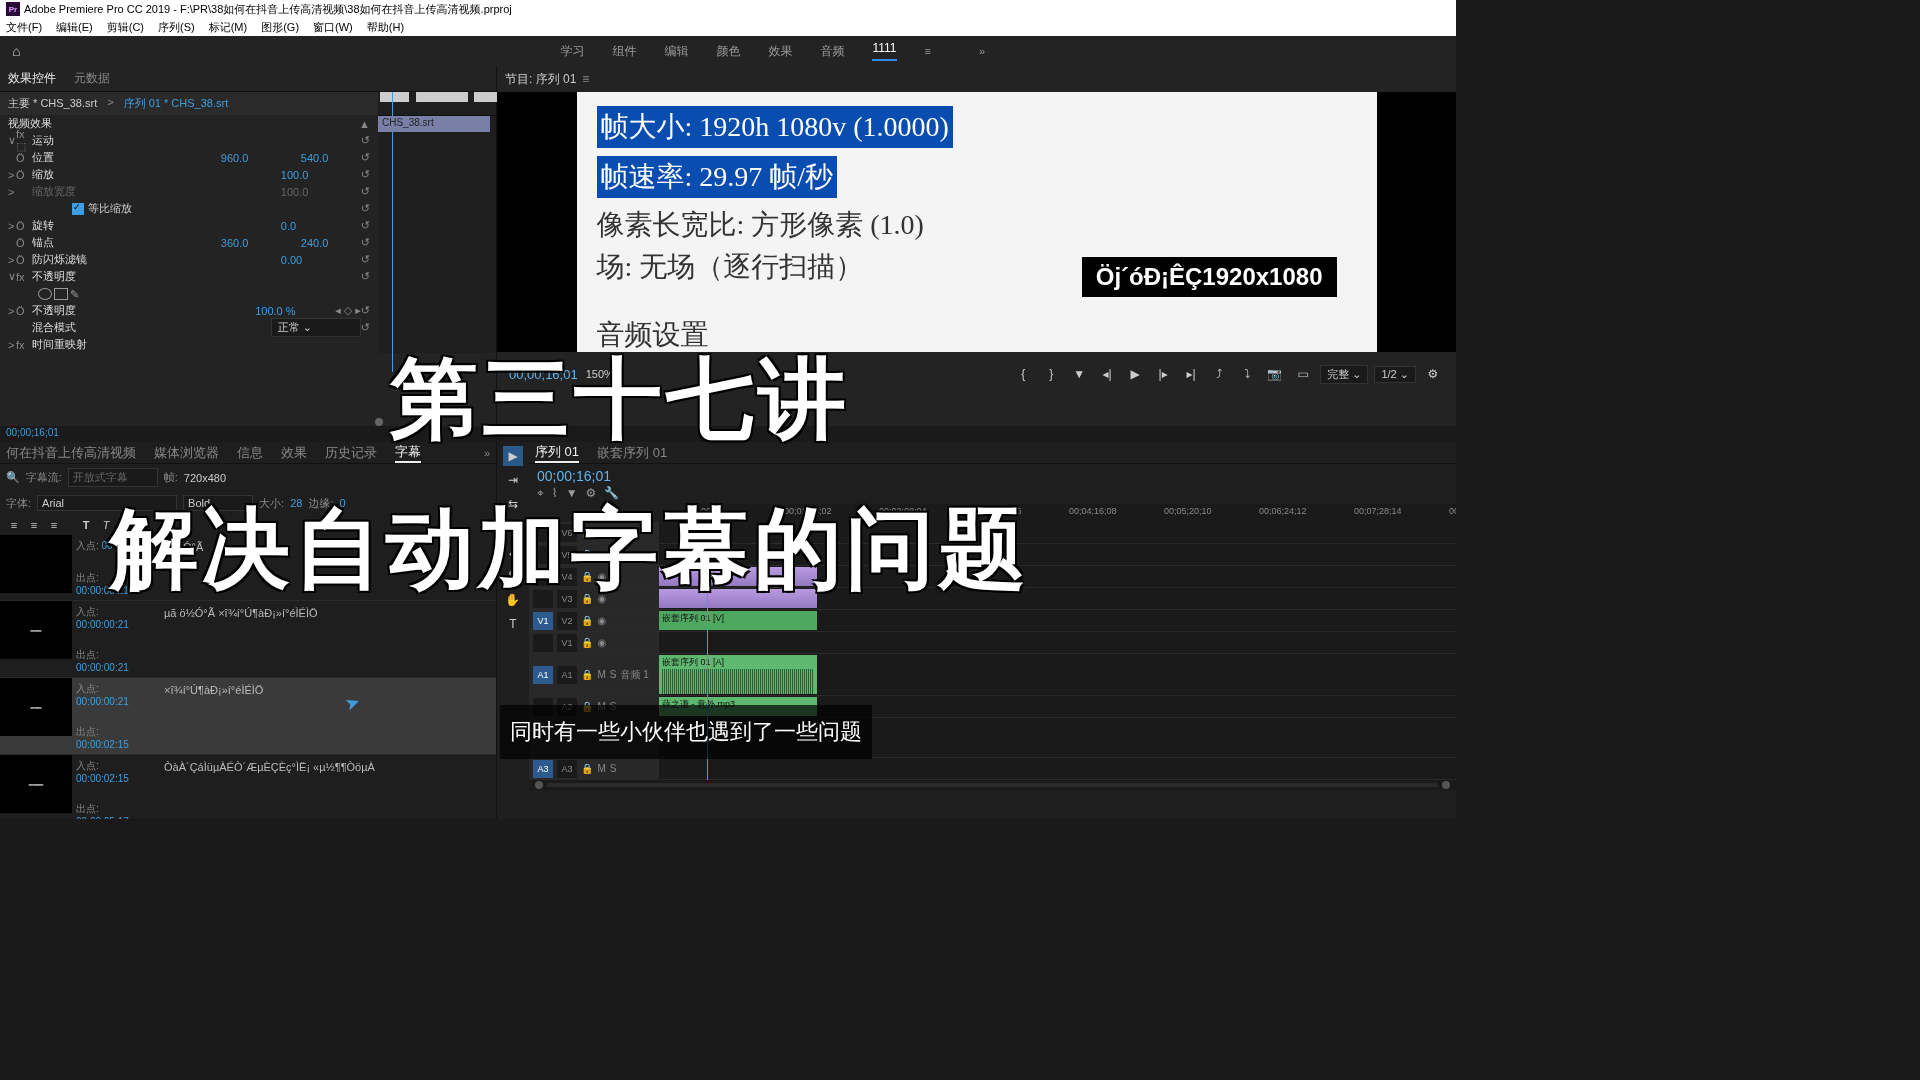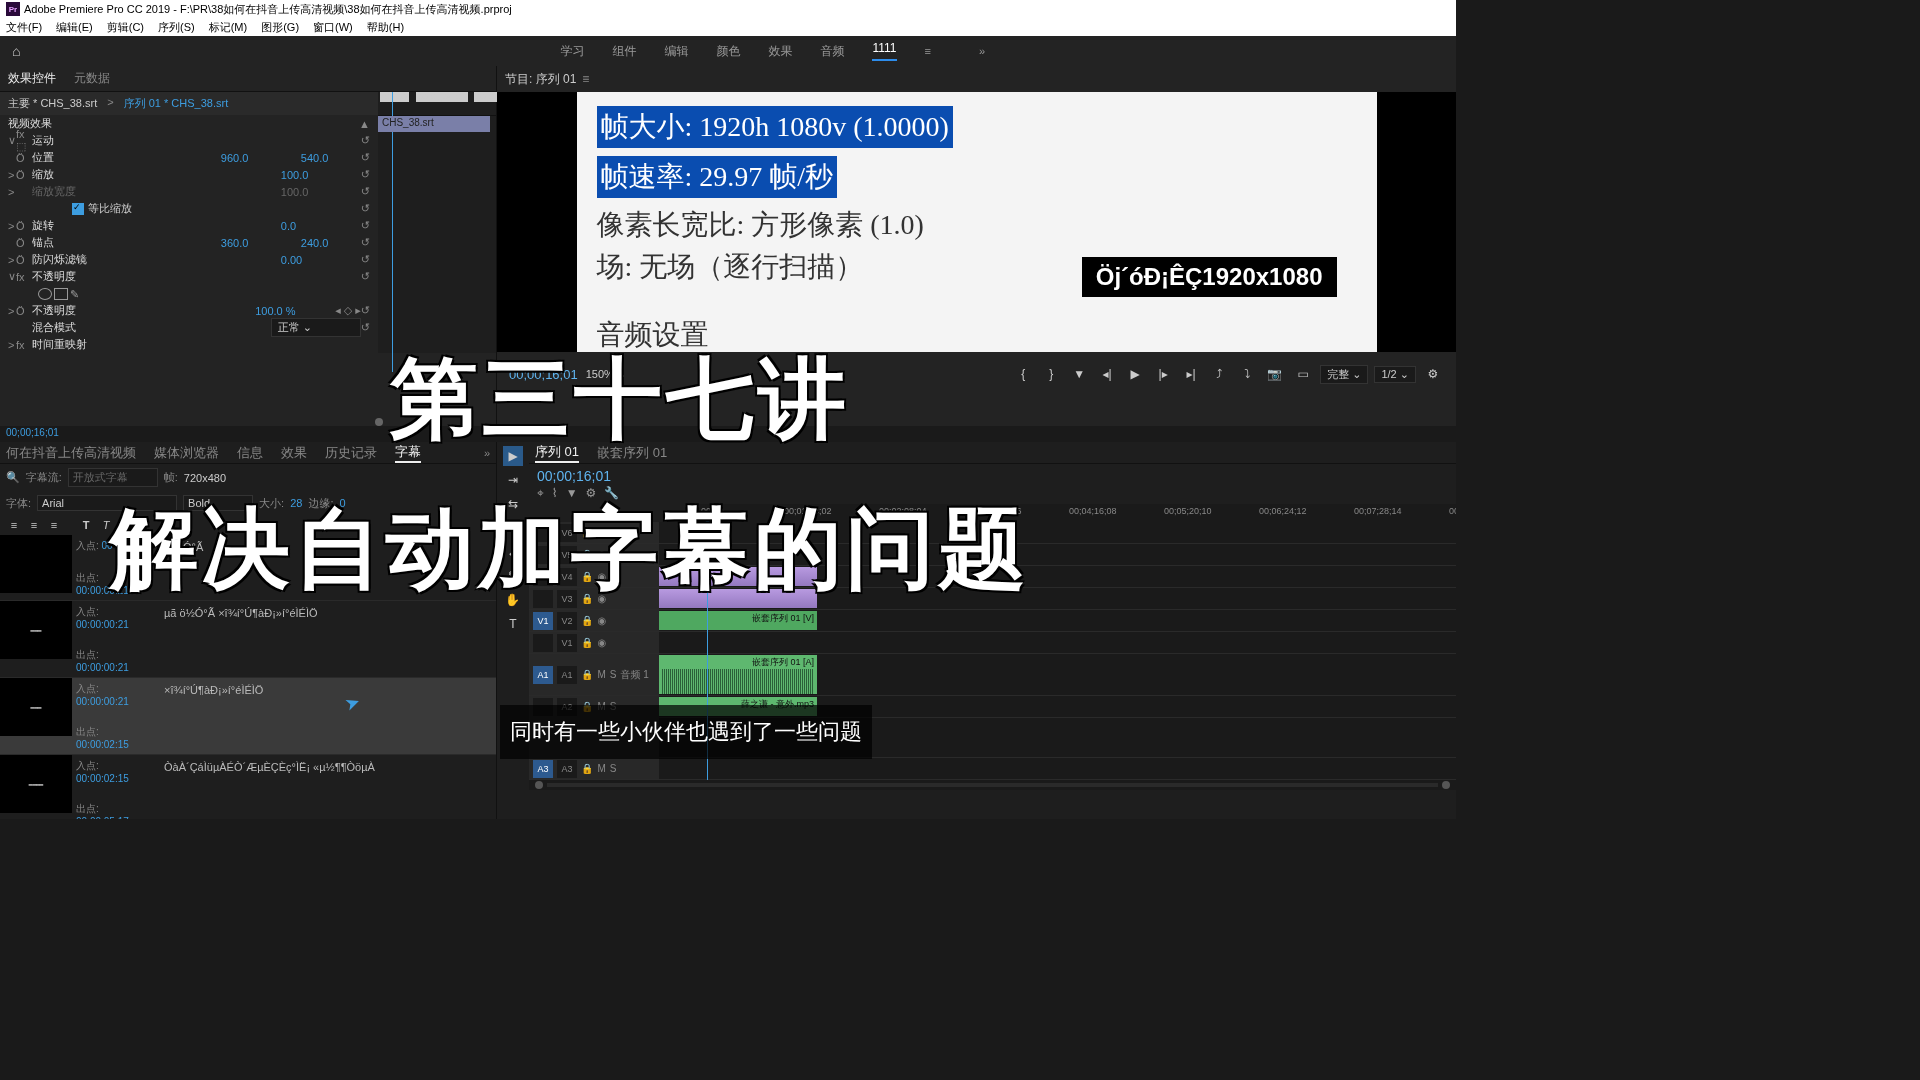--- a/index.html
+++ b/index.html
@@ -87,21 +87,21 @@
 .tl-ruler { height: 18px; background: #1a1a1a; position: relative; font-size: 9px; color: #888; }
 .tl-ruler span { position: absolute; top: 2px; }
 .tl-tracks { position: relative; }
 .tl-track { display: flex; height: 22px; border-bottom: 1px solid #2a2a2a; }
 .tl-track.tall { height: 42px; }
 .tl-track-head { width: 130px; background: #282828; display: flex; align-items: center; padding: 0 4px; gap: 4px; font-size: 10px; color: #888; }
 .tl-track-head .src { width: 20px; height: 18px; background: #1a1a1a; display: flex; align-items: center; justify-content: center; font-size: 9px; }
 .tl-track-head .src.on { background: #2d5a8f; color: #fff; }
 .tl-track-head .tgt { width: 20px; height: 18px; background: #1a1a1a; display: flex; align-items: center; justify-content: center; font-size: 9px; }
 .tl-track-body { flex: 1; background: #1a1a1a; position: relative; }
-.clip { position: absolute; top: 1px; bottom: 1px; font-size: 9px; padding: 1px 3px; overflow: hidden; text-align: right; }
+.clip { position: absolute; top: 1px; bottom: 1px; font-size: 9px; padding: 1px 3px; overflow: hidden; }
 .clip.video { background: linear-gradient(#b89ae0, #9478c0); color: #222; }
 .clip.sub { background: #4fa860; color: #111; }
 .clip.audio { background: #5eb86f; color: #111; }
 .wave { height: 50%; background: repeating-linear-gradient(90deg, #2a6038, #2a6038 1px, #5eb86f 1px, #5eb86f 2px); }
 .tl-playhead { position: absolute; left: 178px; top: 0; bottom: 0; width: 1px; background: #3d9de0; z-index: 5; }
 .tl-playhead::before { content: ""; position: absolute; top: -6px; left: -5px; width: 11px; height: 8px; background: #3d9de0; clip-path: polygon(0 0, 100% 0, 50% 100%); }
 .overlay-text { position: absolute; color: #fff; font-weight: 900; text-shadow: 2px 2px 0 #000, -2px -2px 0 #000, 2px -2px 0 #000, -2px 2px 0 #000; font-family: "SimHei", sans-serif; pointer-events: none; z-index: 100; white-space: nowrap; }
 .ov1 { top: 340px; left: 390px; font-size: 88px; letter-spacing: 4px; }
 .ov2 { top: 490px; left: 110px; font-size: 88px; letter-spacing: 4px; }
 .subtitle-overlay { position: absolute; bottom: 60px; left: 500px; background: rgba(0,0,0,0.7); color: #fff; font-size: 22px; padding: 12px 10px; z-index: 100; }

